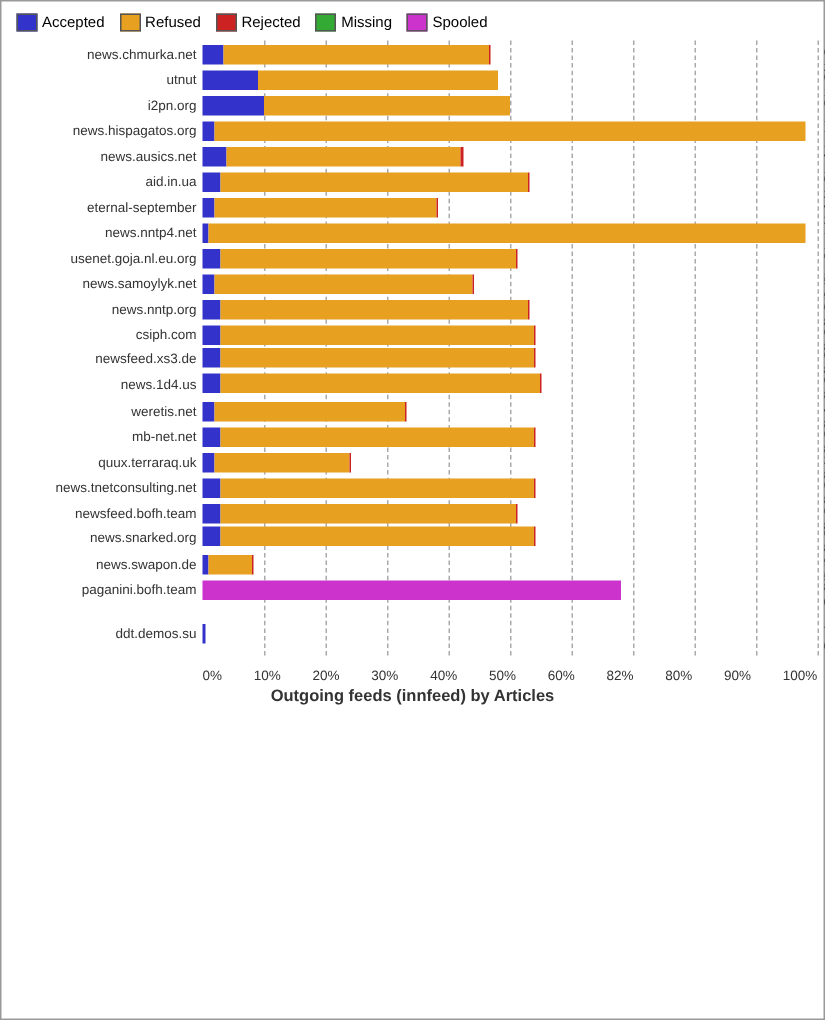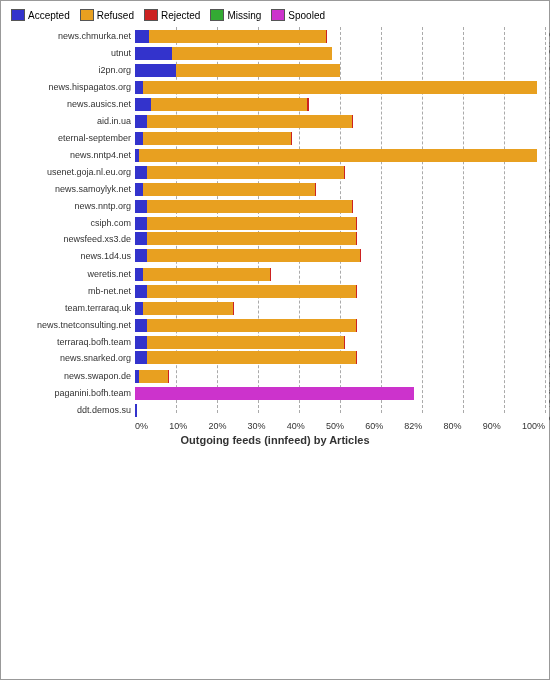--- a/index.html
+++ b/index.html
@@ -295,21 +295,21 @@
               <div style="width: 3%; height: 100%; background: rgb(51, 51, 204); flex-shrink: 0;"></div>
               <div style="width: 51%; height: 100%; background: rgb(232, 160, 32); flex-shrink: 0;"></div>
               <div style="width: 0.1%; height: 100%; background: rgb(204, 34, 34); flex-shrink: 0;"></div>
               <div style="position: absolute; left: 101%; top: 0px; font-size: 8px; color: rgb(51, 51, 51); line-height: 1.3; white-space: nowrap;">
                 <div>6720</div>
                 <div>8</div>
               </div>
             </div>
           </div>
           <div style="display: flex; align-items: center; height: 16px; margin: 1px 0px; position: relative;">
-            <div class="row-label">team.terraraq.uk</div>
+            <div class="row-label">quux.terraraq.uk</div>
             <div style="flex: 1 1 0%; height: 13px; display: flex; position: relative;">
               <div style="width: 2%; height: 100%; background: rgb(51, 51, 204); flex-shrink: 0;"></div>
               <div style="width: 22%; height: 100%; background: rgb(232, 160, 32); flex-shrink: 0;"></div>
               <div style="width: 0.1%; height: 100%; background: rgb(204, 34, 34); flex-shrink: 0;"></div>
               <div style="position: absolute; left: 101%; top: 0px; font-size: 8px; color: rgb(51, 51, 51); line-height: 1.3; white-space: nowrap;">
                 <div>2999</div>
                 <div>8</div>
               </div>
             </div>
           </div>
@@ -319,21 +319,21 @@
               <div style="width: 3%; height: 100%; background: rgb(51, 51, 204); flex-shrink: 0;"></div>
               <div style="width: 51%; height: 100%; background: rgb(232, 160, 32); flex-shrink: 0;"></div>
               <div style="width: 0.1%; height: 100%; background: rgb(204, 34, 34); flex-shrink: 0;"></div>
               <div style="position: absolute; left: 101%; top: 0px; font-size: 8px; color: rgb(51, 51, 51); line-height: 1.3; white-space: nowrap;">
                 <div>6791</div>
                 <div>8</div>
               </div>
             </div>
           </div>
           <div style="display: flex; align-items: center; height: 16px; margin: 1px 0px; position: relative;">
-            <div class="row-label">terraraq.bofh.team</div>
+            <div class="row-label">newsfeed.bofh.team</div>
             <div style="flex: 1 1 0%; height: 13px; display: flex; position: relative;">
               <div style="width: 3%; height: 100%; background: rgb(51, 51, 204); flex-shrink: 0;"></div>
               <div style="width: 48%; height: 100%; background: rgb(232, 160, 32); flex-shrink: 0;"></div>
               <div style="width: 0.1%; height: 100%; background: rgb(204, 34, 34); flex-shrink: 0;"></div>
               <div style="position: absolute; left: 101%; top: 0px; font-size: 8px; color: rgb(51, 51, 51); line-height: 1.3; white-space: nowrap;">
                 <div>6318</div>
                 <div>8</div>
               </div>
             </div>
           </div>
@@ -364,21 +364,21 @@
           <div style="display: flex; align-items: center; height: 16px; margin: 1px 0px; position: relative;">
             <div class="row-label">paganini.bofh.team</div>
             <div style="flex: 1 1 0%; height: 13px; display: flex; position: relative;">
               <div style="width: 68%; height: 100%; background: rgb(204, 51, 204); flex-shrink: 0;"></div>
               <div style="position: absolute; left: 101%; top: 0px; font-size: 8px; color: rgb(51, 51, 51); line-height: 1.3; white-space: nowrap;">
                 <div>8923</div>
                 <div>0</div>
               </div>
             </div>
           </div>
-          <div style="display: flex; align-items: center; height: 16px; margin: 1px 0px; position: relative;">
+          <div style="display: flex; align-items: center; height: 16px; margin: 13px 0px; position: relative;">
             <div class="row-label">ddt.demos.su</div>
             <div style="flex: 1 1 0%; height: 13px; display: flex; position: relative;">
               <div style="width: 0.5%; height: 100%; background: rgb(51, 51, 204); flex-shrink: 0;"></div>
               <div style="position: absolute; left: 101%; top: 0px; font-size: 8px; color: rgb(51, 51, 51); line-height: 1.3; white-space: nowrap;">
                 <div>71</div>
                 <div>0</div>
               </div>
             </div>
           </div>
         </div>

